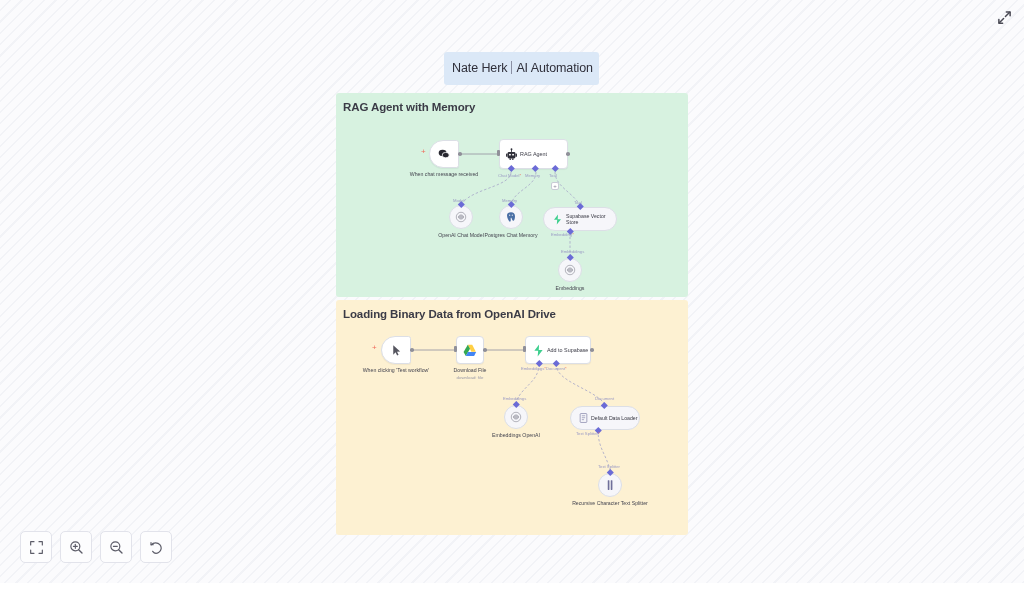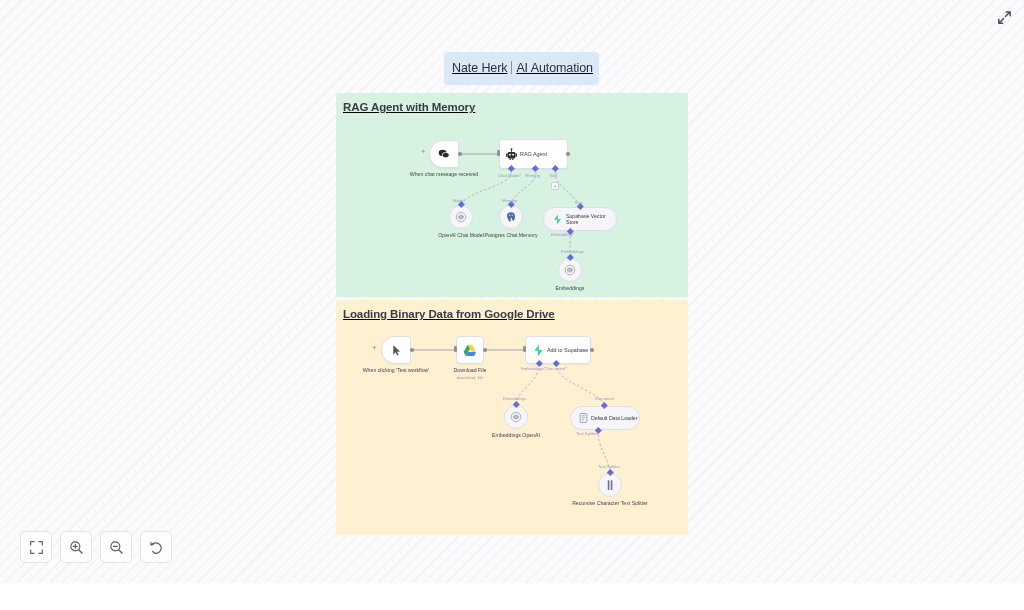--- a/index.html
+++ b/index.html
@@ -29,21 +29,20 @@
     position: absolute; right: 10px; top: 7px;
     width: 20px; height: 20px;
     display: flex; align-items: center; justify-content: center;
     cursor: pointer; z-index: 40;
   }
 
   
   .sticky {
     position: absolute;
     border-radius: 3px;
-    text-decoration: underline;
   }
   .sticky-title {
     font-weight: bold;
     color: #3b3b46;
     letter-spacing: -0.1px;
   }
 
   #sticky-header {
     left: 444px; top: 52px;
     width: 155px; height: 33px;
@@ -241,21 +240,21 @@
 
   <div class="sticky" id="sticky-header">
     <div class="sticky-title"><span>Nate Herk</span><span class="bar"></span><span>AI Automation</span></div>
   </div>
 
   <div class="sticky" id="sticky-rag">
     <div class="sticky-title">RAG Agent with Memory</div>
   </div>
 
   <div class="sticky" id="sticky-drive">
-    <div class="sticky-title">Loading Binary Data from Google Drive</div>
+    <div class="sticky-title">Loading Binary Data from OpenAI Drive</div>
   </div>
 
   <svg id="wires">
 
     <path d="M459,154 L497,154" stroke="#9a9aa5" stroke-width="0.9" fill="none"></path>
 
     <path d="M511,172 C511,186 476,188 463,202" stroke="#a6a6c8" stroke-width="0.8" fill="none" stroke-dasharray="2.5,2"></path>
 
     <path d="M536,172 C536,186 516,190 512,202" stroke="#a6a6c8" stroke-width="0.8" fill="none" stroke-dasharray="2.5,2"></path>
 

